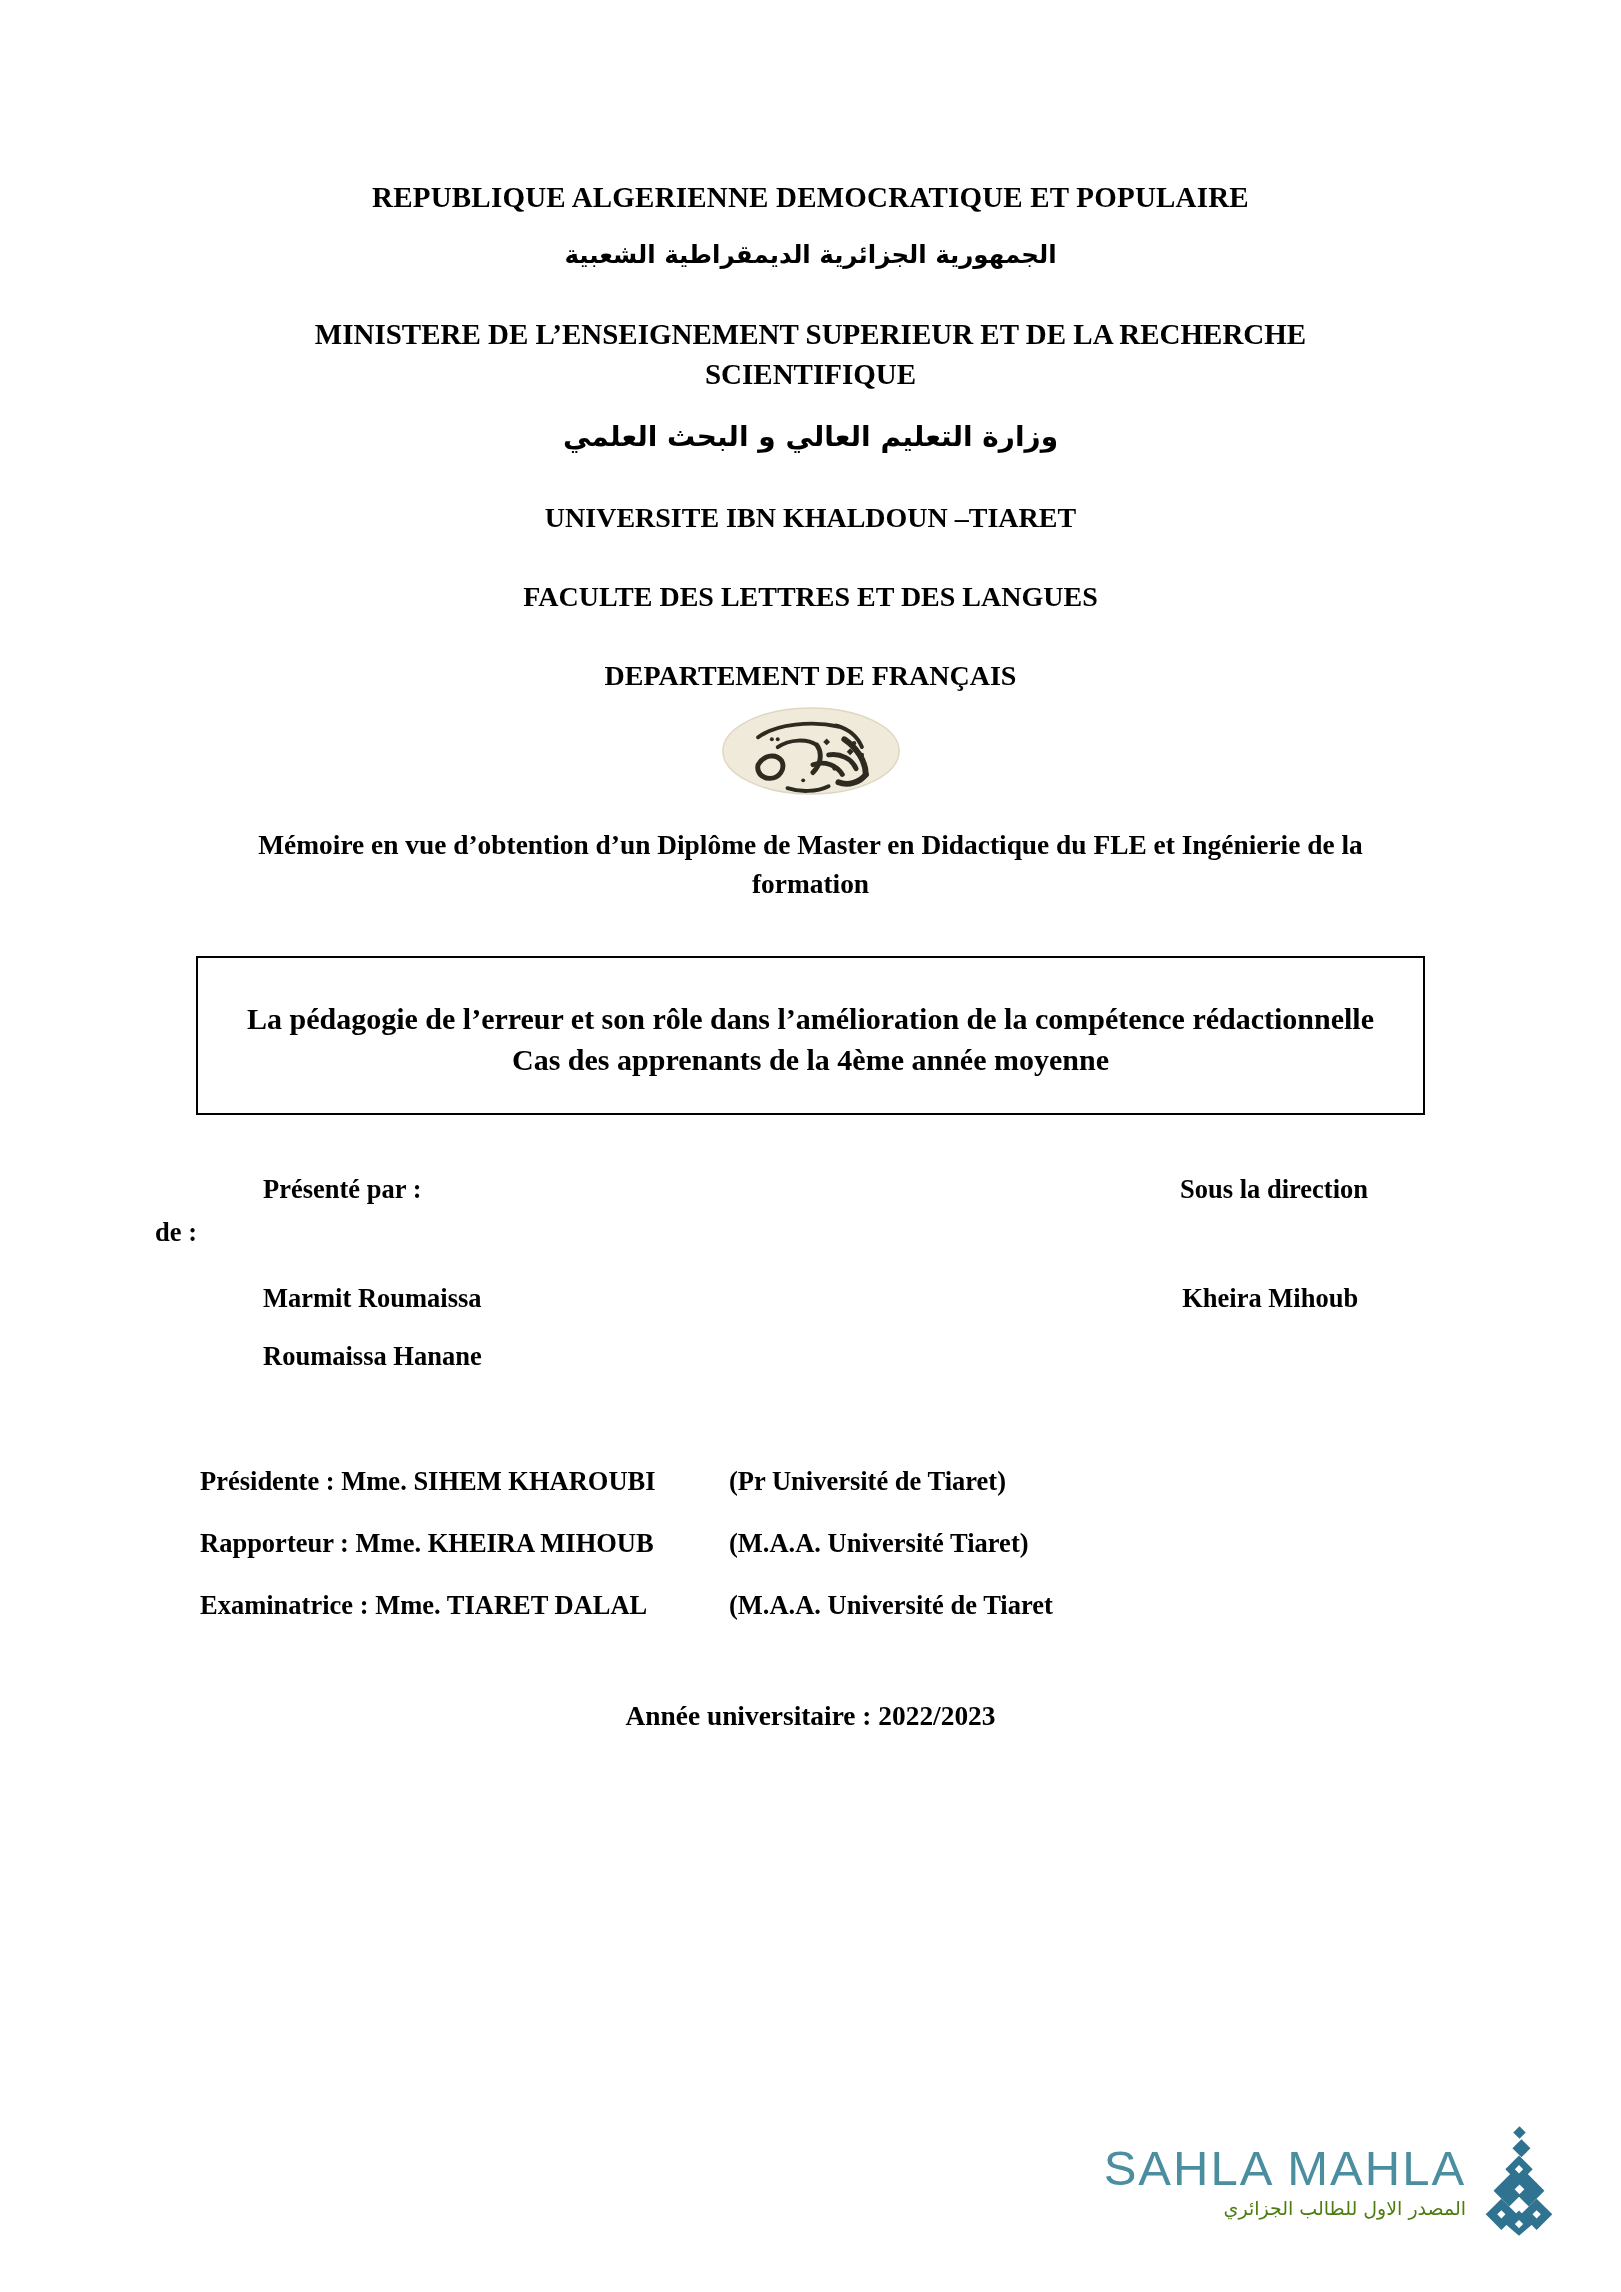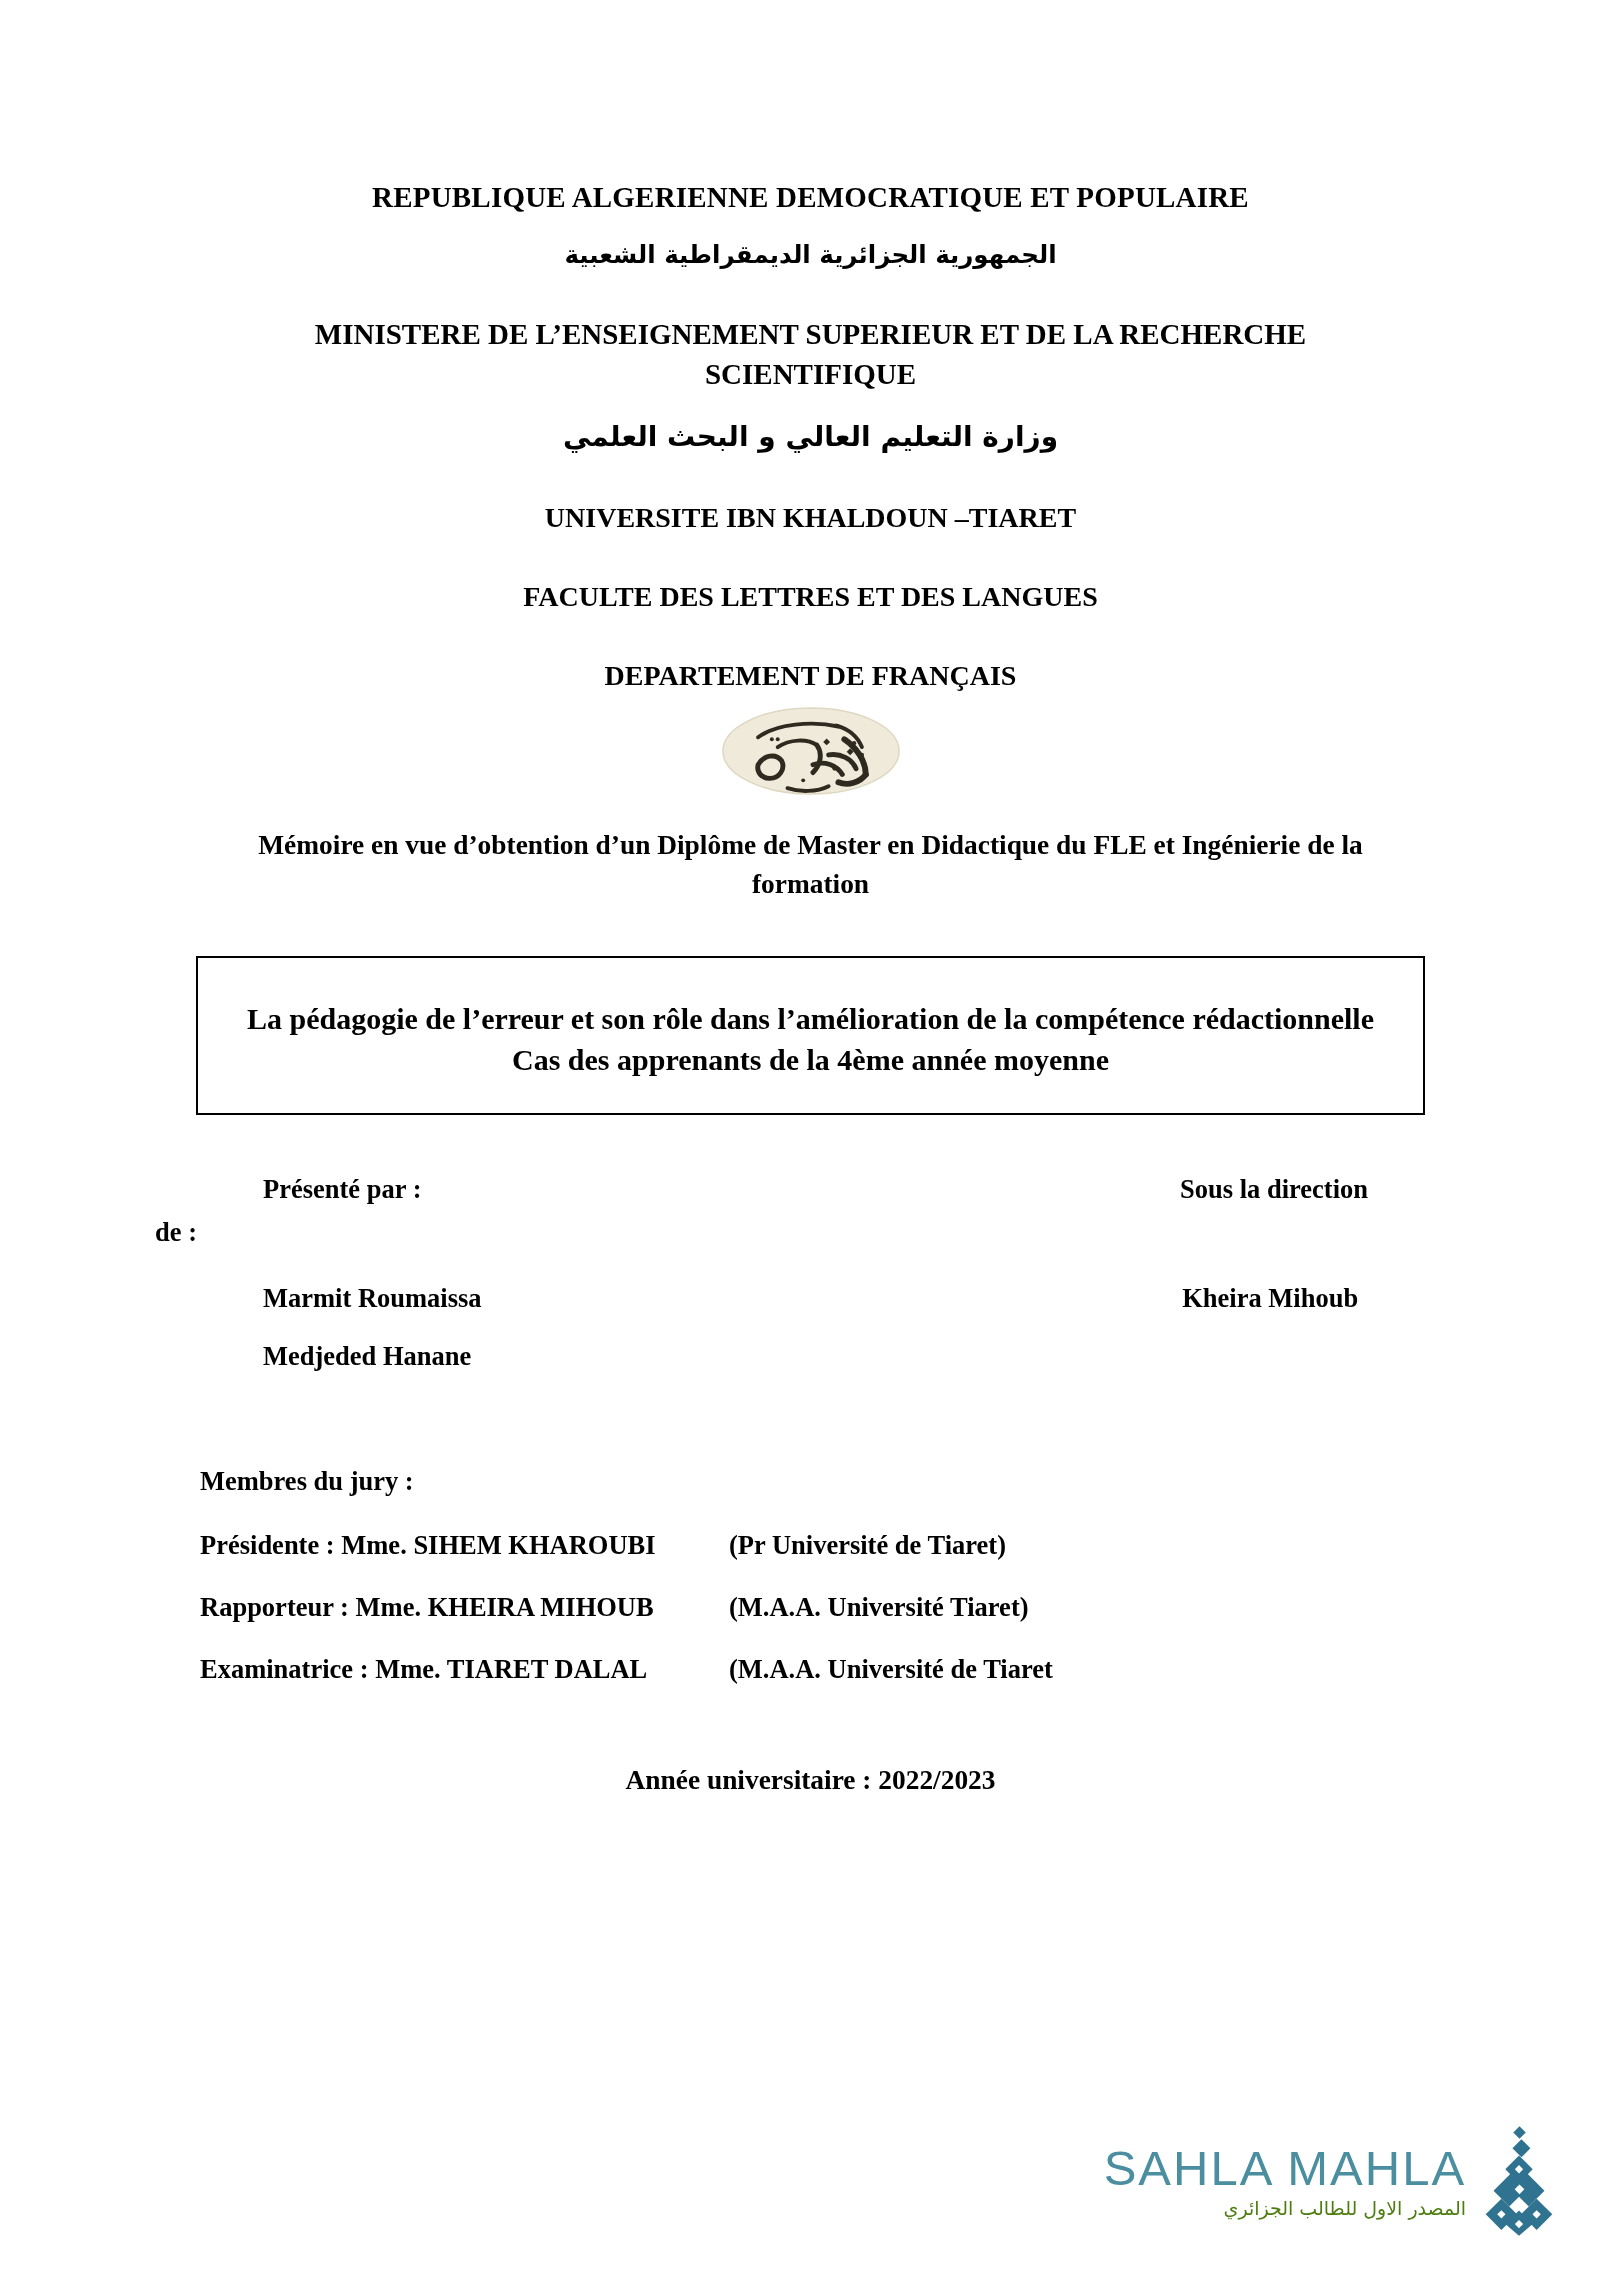--- a/index.html
+++ b/index.html
@@ -272,26 +272,25 @@
       <div class="col-right">Sous la direction</div>
     </div>
 
     <div class="de-line">de :</div>
 
     <div class="row-2col author-row">
       <div class="col-left">Marmit  Roumaissa</div>
       <div class="col-right supervisor-name">Kheira Mihoub</div>
     </div>
 
-    <div class="author-name-2">Medjeded Hanane</div>
+    <div class="author-name-2">Roumaissa Hanane</div>
   </div>
 
   <div class="jury-zone">
 
-    <div class="jury-heading">Membres du jury :</div>
 
     <div class="jury-row">
       <div class="jury-role">Présidente : Mme. SIHEM KHAROUBI</div>
       <div class="jury-affil">(Pr Université de Tiaret)</div>
     </div>
 
     <div class="jury-row">
       <div class="jury-role">Rapporteur : Mme. KHEIRA  MIHOUB</div>
       <div class="jury-affil">(M.A.A. Université Tiaret)</div>
     </div>

